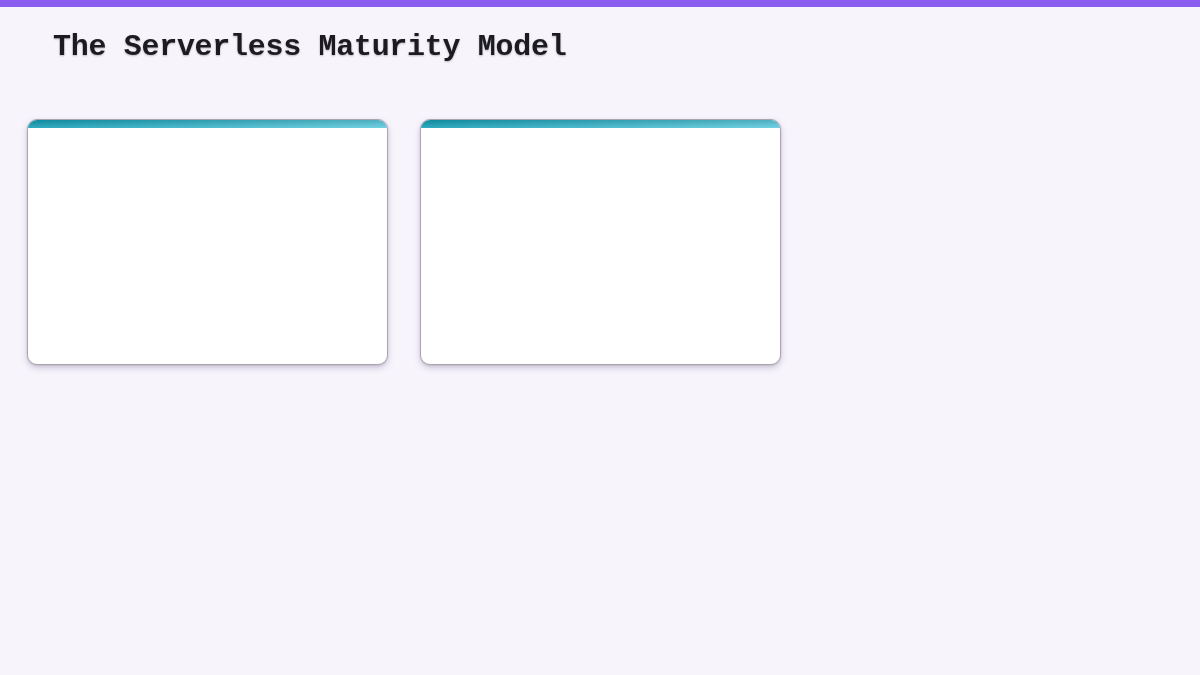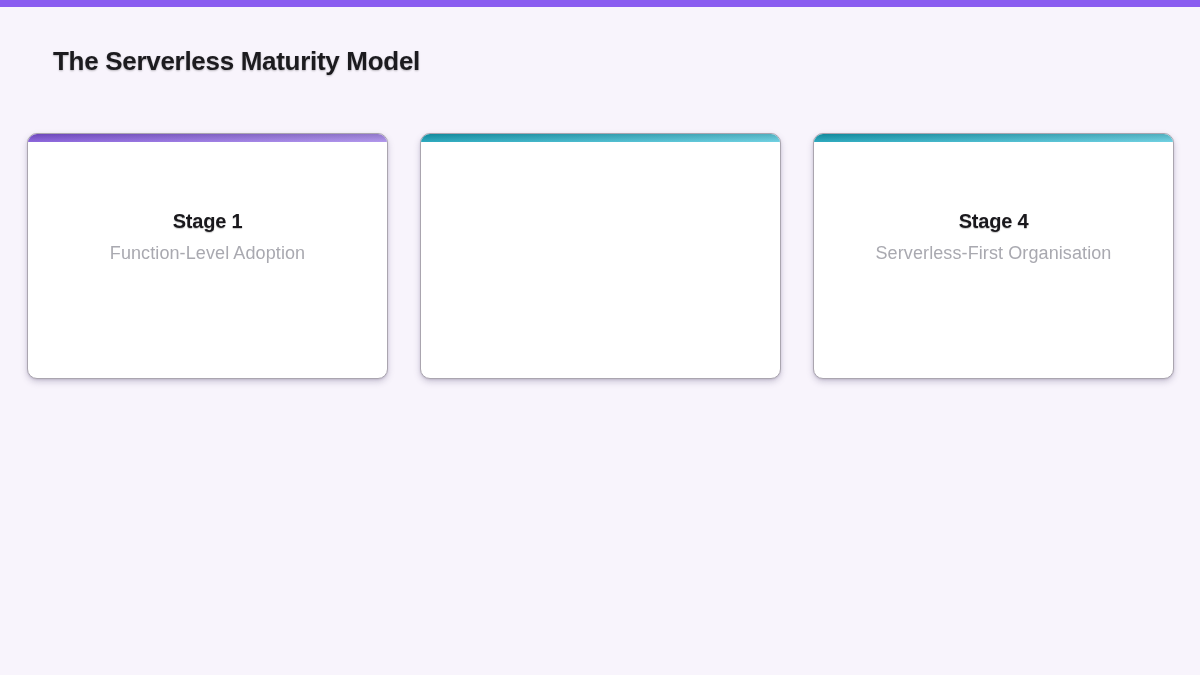--- a/index.html
+++ b/index.html
@@ -7,27 +7,28 @@
   body {
     background: #f8f4fc;
     font-family: "Liberation Sans", sans-serif;
   }
   .top-bar {
     width: 100%;
     height: 7px;
     background: #8a5cf0;
   }
   .page-title {
-    margin: 36px 0 0 53px;
-    font-size: 26px;
+    margin: 22px 0 0 53px;
+    font-size: 30px;
     line-height: 36px;
     font-weight: 700;
     letter-spacing: -0.3px;
     color: #1c1b1f;
     text-shadow: 0 1px 2px rgba(0,0,0,0.25);
+    font-family: Liberation Mono, monospace;
   }
   .cards-grid {
     margin: 54px 26px 0 27px;
     display: grid;
     grid-template-columns: repeat(3, 1fr);
     gap: 32px;
   }
   .card {
     height: 246px;
     background: #ffffff;
@@ -63,36 +64,25 @@
 </style>
 </head>
 <body style="background: rgb(248, 244, 252);">
 
 <div class="top-bar" style="background: rgb(138, 92, 240);"></div>
 
 <div class="page-title">The Serverless Maturity Model</div>
 
 <div class="cards-grid">
 
-  <div class="card">
-    <div class="card-accent" style="background: linear-gradient(rgba(0, 0, 0, 0.14), rgba(255, 255, 255, 0.12)), linear-gradient(90deg, rgb(126, 83, 216), rgb(169, 140, 235));"></div>
-    <div class="card-body">
-      <div class="stage-title">Stage 1</div>
-      <div class="stage-subtitle">Function-Level Adoption</div>
-    </div>
-  </div>
 
   <div class="card">
     <div class="card-accent" style="background: linear-gradient(rgba(0, 0, 0, 0.14), rgba(255, 255, 255, 0.12)), linear-gradient(90deg, rgb(19, 159, 182), rgb(95, 204, 223));"></div>
     <div class="card-body">
     </div>
   </div>
 
 
   <div class="card">
     <div class="card-accent" style="background: linear-gradient(rgba(0, 0, 0, 0.14), rgba(255, 255, 255, 0.12)), linear-gradient(90deg, rgb(19, 159, 182), rgb(95, 204, 223));"></div>
-    <div class="card-body">
-      <div class="stage-title">Stage 4</div>
-      <div class="stage-subtitle">Serverless-First Organisation</div>
-    </div>
   </div>
 
 </div>
 
 </body></html>

